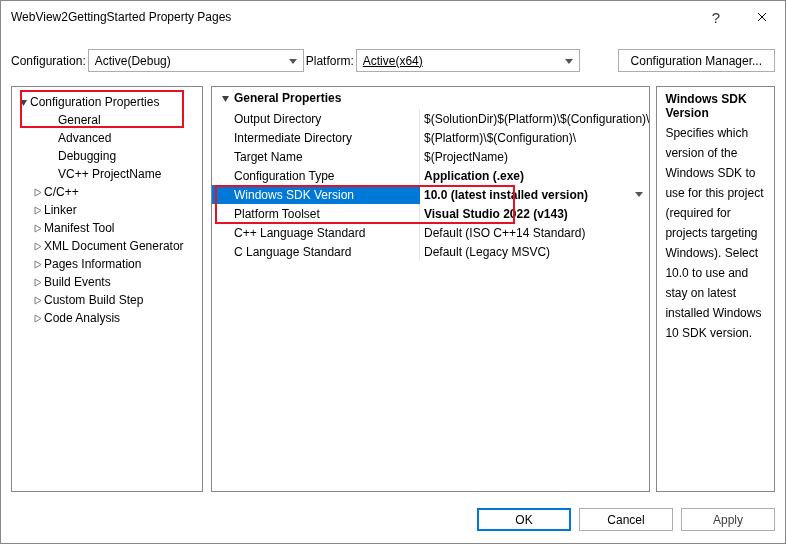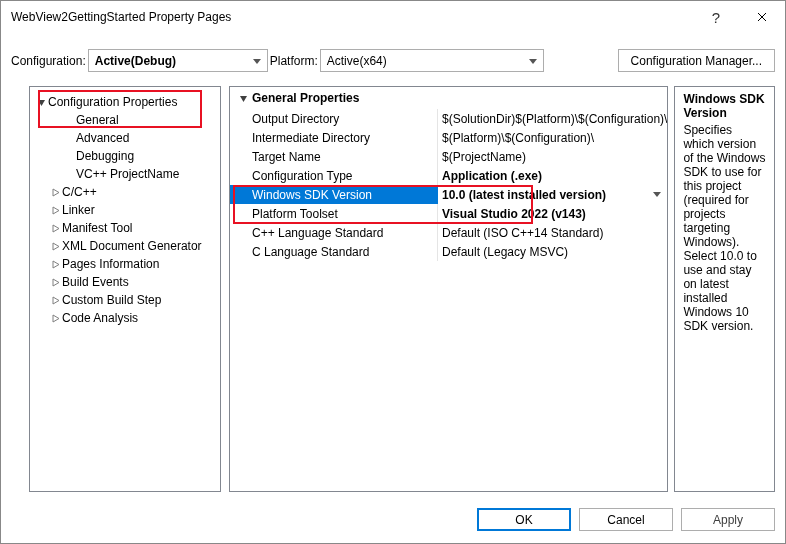--- a/index.html
+++ b/index.html
@@ -7,29 +7,29 @@
 
   .titlebar { height: 32px; display: flex; align-items: center; padding-left: 10px; }
   .titlebar .spacer { flex: 1; }
   .titlebar .btn { width: 46px; height: 32px; display: flex; align-items: center; justify-content: center; color: #333; font-size: 14px; }
   .titlebar .help { font-size: 15px; }
 
   .toolbar { display: flex; align-items: center; padding: 16px 10px 14px 10px; gap: 2px; }
   .toolbar label { white-space: nowrap; }
   .combo { position: relative; border: 1px solid #adadad; height: 23px; display: flex; align-items: center; padding: 0 20px 0 6px; background: #fff; }
   .combo::after { content: ""; position: absolute; right: 6px; top: 9px; width: 0; height: 0; border-left: 4px solid transparent; border-right: 4px solid transparent; border-top: 5px solid #555; }
-  .combo.config { width: 180px; font-weight: bold; }
-  .combo.platform { width: 224px; }
+  .combo.config { width: 216px; }
+  .combo.platform { width: 224px; text-decoration: underline; }
   .button { border: 1px solid #adadad; height: 23px; padding: 0 12px; background: #fff; display: flex; align-items: center; justify-content: center; white-space: nowrap; }
   .button.default { border-color: #0078d7; box-shadow: inset 0 0 0 1px #0078d7; }
   .button:disabled { color: #404040; }
 
   .body { flex: 1; display: flex; padding: 0 10px 10px 10px; gap: 8px; min-height: 0; }
 
-  .tree { width: 192px; border: 1px solid #828790; padding: 6px 0; overflow: auto; position: relative; margin-left: 18px; }
+  .tree { width: 192px; border: 1px solid #828790; padding: 6px 0; overflow: auto; position: relative; }
   .tree-row { display: flex; align-items: center; height: 18px; padding-right: 6px; white-space: nowrap; }
   .tree-row .tw { width: 14px; text-align: center; display: inline-flex; justify-content: center; align-items: center; }
   .tw svg { width: 9px; height: 9px; }
   .indent1 { padding-left: 4px; }
   .indent2 { padding-left: 18px; }
   .indent3 { padding-left: 46px; }
   .hl-red { position: absolute; border: 2px solid #e81123; pointer-events: none; }
 
   .right { flex: 1; display: flex; flex-direction: row; gap: 6px; min-width: 0; }
   .grid { flex: 1; border: 1px solid #828790; display: flex; flex-direction: column; min-height: 0; position: relative; }
@@ -39,21 +39,21 @@
   .grid-row { display: flex; height: 19px; align-items: stretch; }
   .grid-row .key { width: 208px; padding-left: 22px; display: flex; align-items: center; border-right: 1px solid #e5e5e5; white-space: nowrap; text-align: right; }
   .grid-row .val { flex: 1; padding-left: 4px; display: flex; align-items: center; white-space: nowrap; overflow: hidden; }
   .grid-row.selected .key { background: #0078d7; color: #fff; border-right-color: #0078d7; }
   .grid-row .val.dd { position: relative; }
   .grid-row .val.dd::after { content: ""; position: absolute; right: 6px; top: 7px; width: 0; height: 0; border-left: 4px solid transparent; border-right: 4px solid transparent; border-top: 5px solid #555; }
   .bold { font-weight: bold; }
 
   .desc { border: 1px solid #828790; padding: 5px 8px 10px 8px; color: #000; }
   .desc .dtitle { font-weight: bold; margin-bottom: 3px; }
-  .desc .dtext { line-height: 14px; }
+  .desc .dtext { line-height: 20px; }
 
   .footer { display: flex; justify-content: flex-end; padding: 6px 10px 12px 10px; gap: 8px; }
   .footer .button { width: 94px; }
 </style>
 </head>
 <body>
 
 <div class="titlebar">
   <span>WebView2GettingStarted Property Pages</span>
   <span class="spacer"></span>

